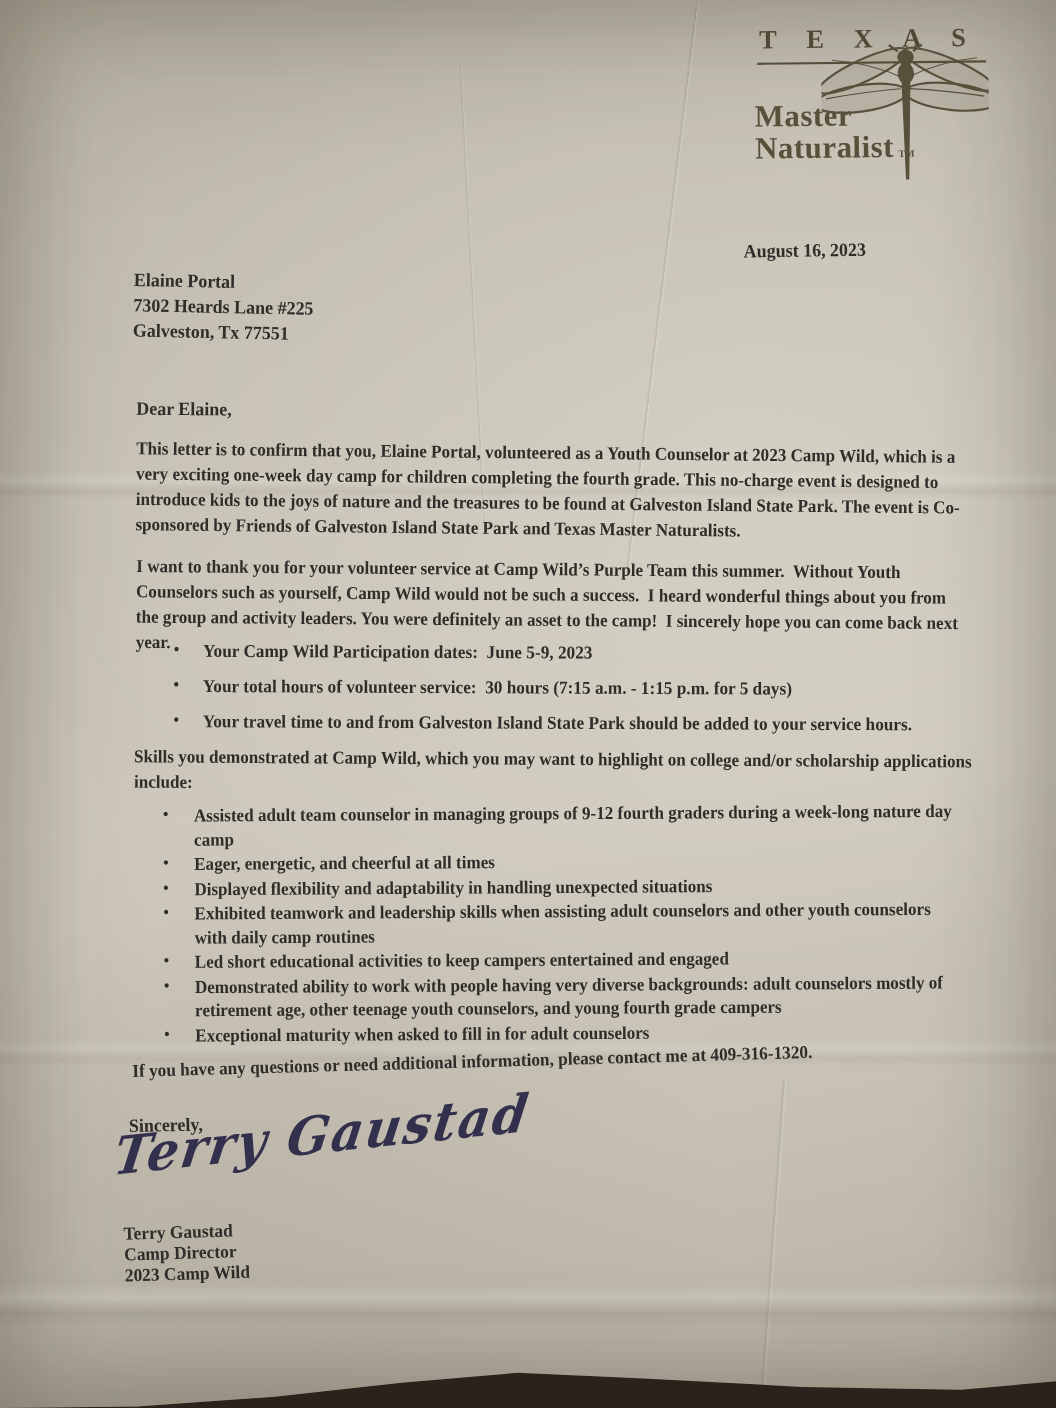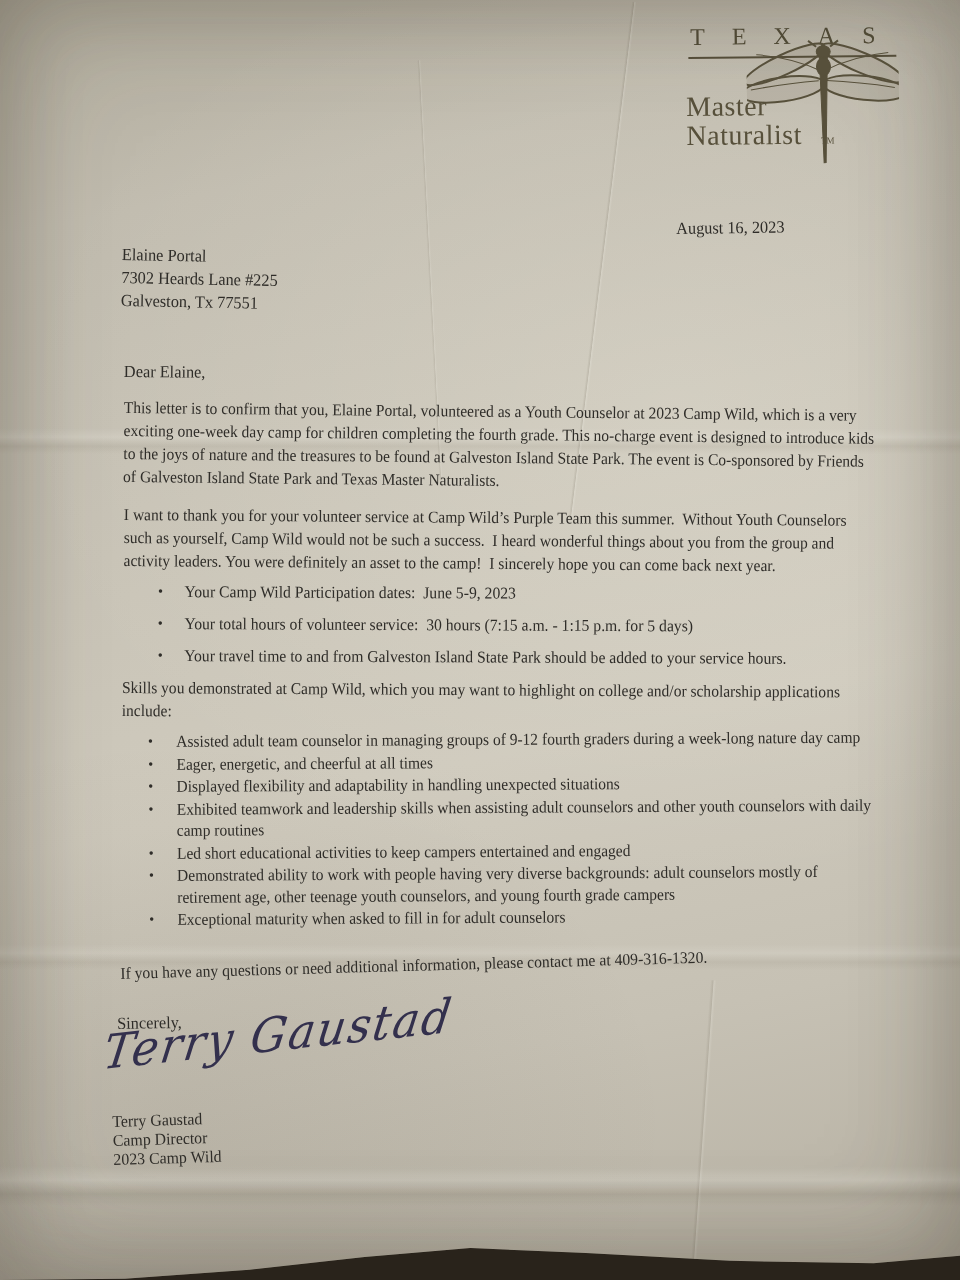--- a/index.html
+++ b/index.html
@@ -24,29 +24,29 @@
   .crease{position:absolute;background:linear-gradient(to right,rgba(90,82,66,0) 0%,rgba(90,82,66,0.28) 45%,rgba(255,255,248,0.30) 60%,rgba(90,82,66,0) 100%);}
   .crease.v1{left:600px;top:0;width:5px;height:520px;transform:rotate(7deg);opacity:.55;}
   .crease.v2{left:428px;top:60px;width:4px;height:420px;transform:rotate(-3deg);opacity:.4;}
   .crease.v3{left:700px;top:980px;width:6px;height:300px;transform:rotate(4deg);opacity:.5;}
   .fold{position:absolute;left:0;width:100%;height:26px;background:linear-gradient(to bottom,rgba(255,255,248,0) 0%,rgba(255,255,248,0.25) 35%,rgba(90,82,66,0.14) 70%,rgba(90,82,66,0) 100%);}
   .fold.f1{top:428px;opacity:.6;}
   .fold.f2{top:944px;opacity:.5;}
   .fold.f3{top:1166px;opacity:.8;height:40px;}
 
   
-  .content{position:absolute;inset:0;color:#2f2d29;filter:blur(0.2px);}
+  .content{position:absolute;inset:0;color:#2f2d29;filter:blur(0.2px);font-weight:bold;}
   .blk{position:absolute;transform-origin:left top;}
   .txt{white-space:pre-wrap;}
 
   
   .texas{left:688px;top:24px;width:208px;border-bottom:2px solid #544d39;padding-bottom:6px;
          font-size:24px;letter-spacing:27px;color:#4f4935;text-indent:2px;transform:rotate(-0.6deg);}
   .brandnames{left:686px;top:92px;font-size:28px;line-height:29px;color:#57503b;letter-spacing:0.5px;transform:rotate(-0.6deg);}
-  .tm{font-size:9px;letter-spacing:0;vertical-align:baseline;margin-left:19px;color:#57503b;}
+  .tm{font-size:9px;letter-spacing:0;vertical-align:baseline;margin-left:4px;color:#57503b;}
   .dragonfly{left:746px;top:40px;width:152px;height:130px;transform:rotate(-1deg);}
 
   
   .date{left:676px;top:219px;font-size:17px;transform:rotate(-0.8deg) scaleX(0.96);}
   .address{left:122px;top:243px;font-size:17px;line-height:23px;transform:rotate(1.1deg) scaleX(0.96);}
   .salutation{left:124px;top:362px;font-size:17px;transform:rotate(0.5deg) scaleX(0.96);}
   .para{font-size:16.5px;line-height:23px;width:800px;transform:rotate(0.6deg) scaleX(0.94);}
   .p1{left:124px;top:396px;}
   .p2{left:124px;top:503px;transform:rotate(0.45deg) scaleX(0.94);}
   ul{list-style:none;margin:0;padding:0;}

